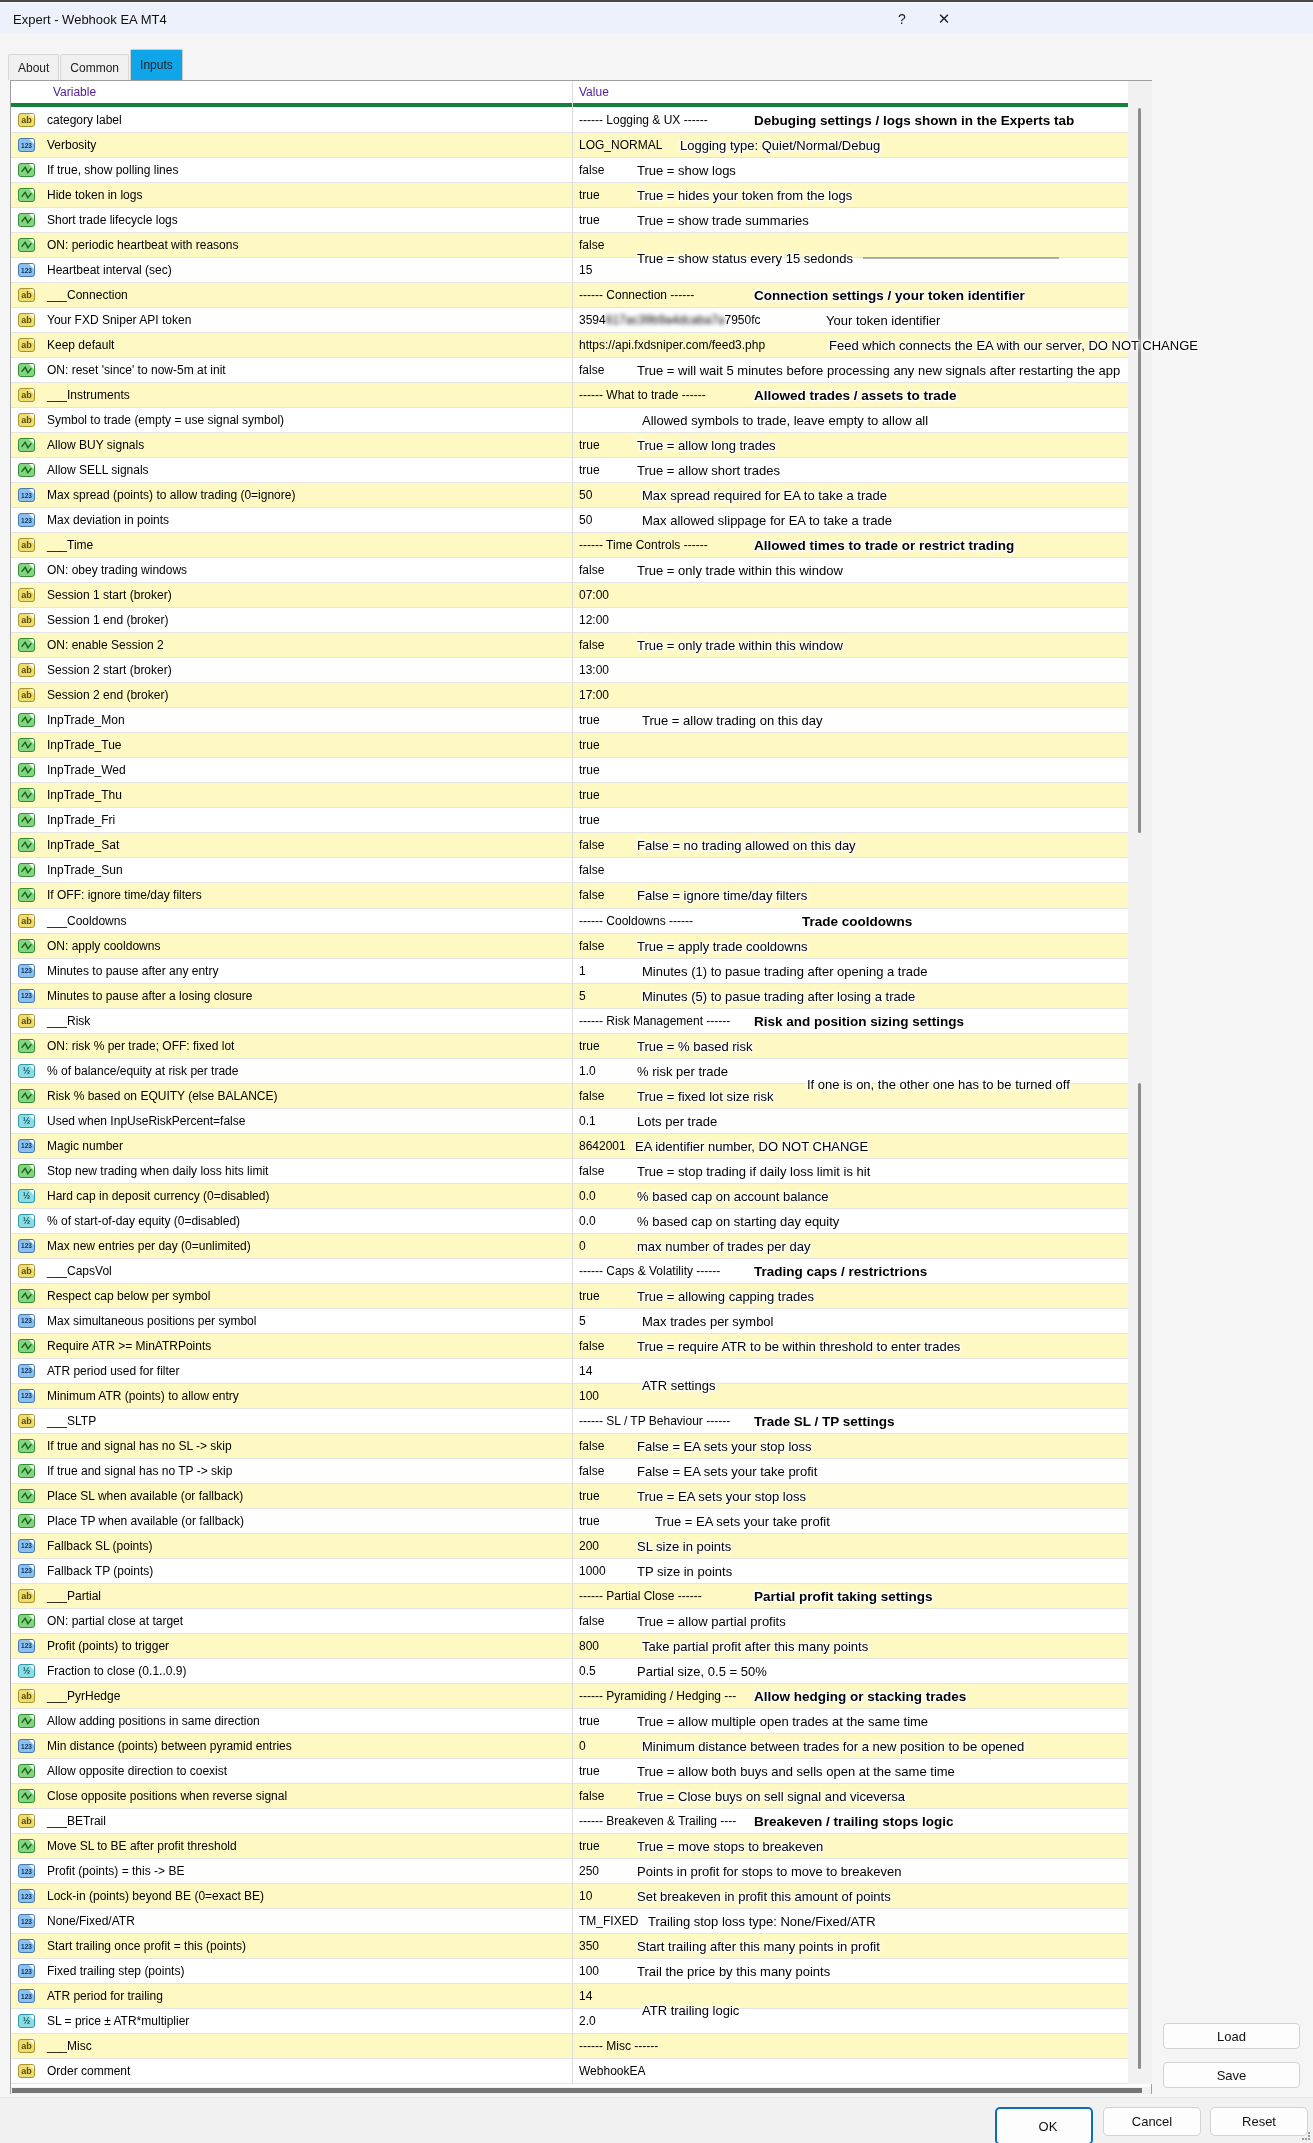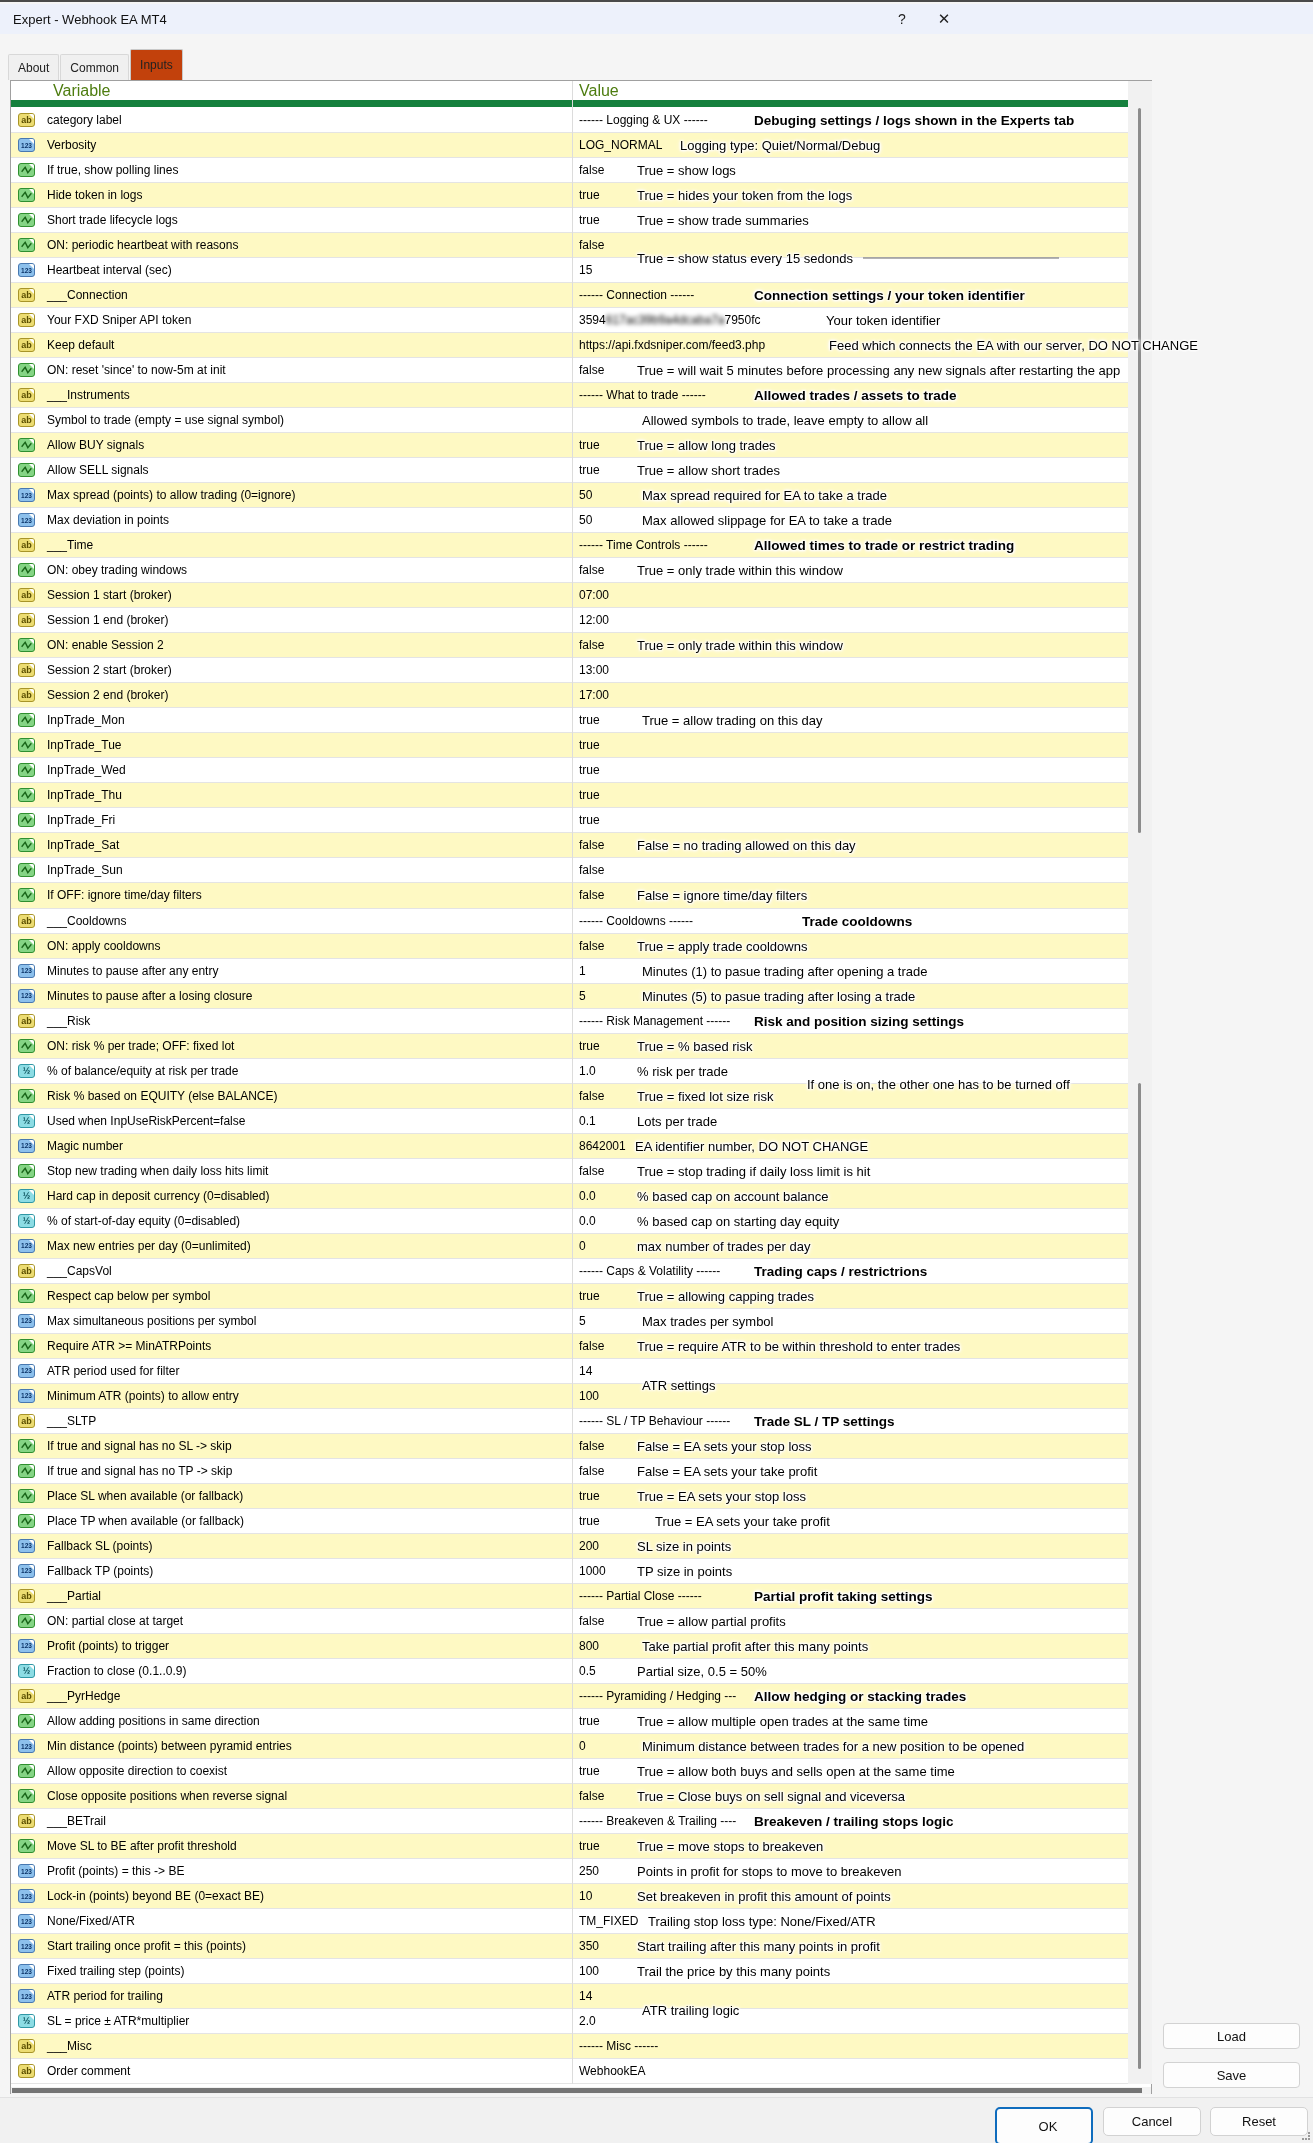--- a/index.html
+++ b/index.html
@@ -29,32 +29,32 @@
     display:flex; align-items:flex-end;
   }
   .tab {
     height:26px; padding:0 9px; margin-right:1px;
     border:1px solid #d8d8d8; border-bottom:none;
     background:#f0f0f0; color:#222;
     font-size:12px; display:flex; align-items:center;
     border-radius:2px 2px 0 0;
   }
   .tab.active {
-    background:#c2410c; height:31px; border-color:#c9c9c9;
+    background:#0ea5e9; height:31px; border-color:#c9c9c9;
     position:relative; z-index:3;
   }
   
   #table {
     position:absolute; left:10px; top:78px; width:1142px; height:2014px;
     background:#fff; border:1px solid #a0a0a0;
   }
   #thead {
     position:absolute; left:0; top:0; width:100%; height:26px;
-    background:#fff; border-bottom:7px solid #15803d;
-    display:flex; align-items:center; font-size:16px; color:#4d7c0f;
+    background:#fff; border-bottom:4px solid #15803d;
+    display:flex; align-items:center; font-size:12px; color:#4c1d95;
   }
   #thead .hvar { position:absolute; left:42px; }
   #thead .hval { position:absolute; left:568px; }
   #coldivider {
     position:absolute; left:561px; top:0; width:1px; height:2003px;
     background:#dcdcdc; z-index:2;
   }
   #rows { position:absolute; left:0; top:27px; width:1117px; }
   .row {
     position:relative; height:25.03px; width:1117px;

